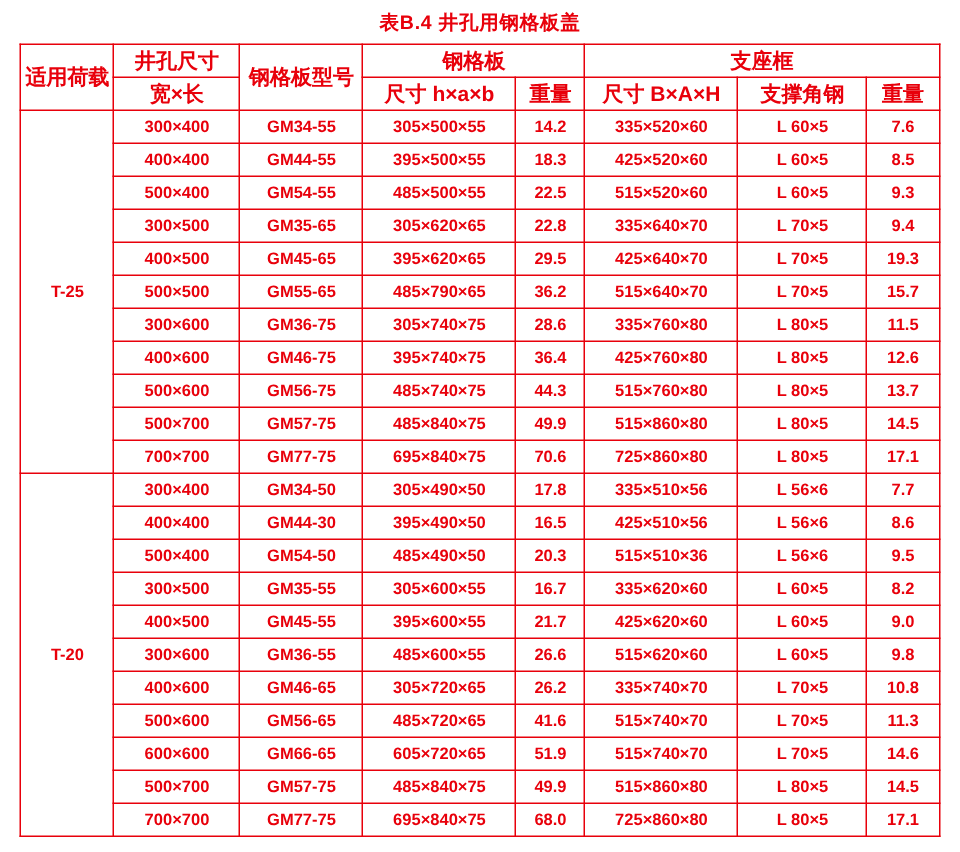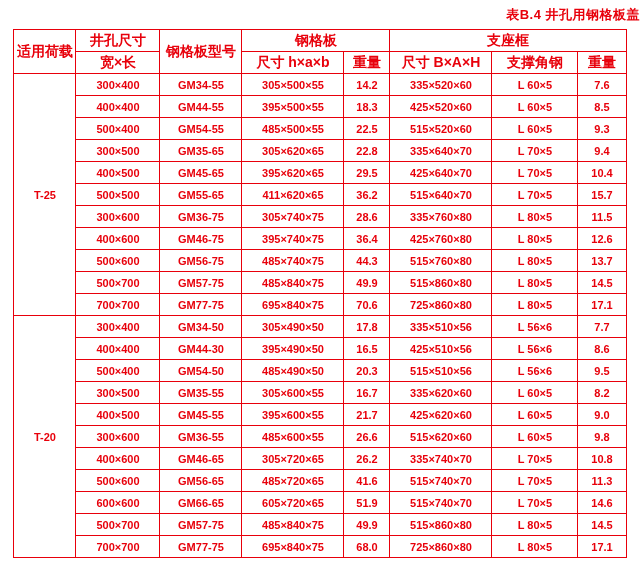--- a/index.html
+++ b/index.html
@@ -15,21 +15,21 @@
     overflow: hidden;
   }
   .page {
     position: relative;
     width: 640px;
     height: 568px;
     box-sizing: border-box;
     padding: 0;
   }
   .title {
-    text-align: right;
+    text-align: center;
     font-size: 13px;
     font-weight: bold;
     color: #e8000b;
     padding: 6px 0 5px 0;
     letter-spacing: 0.5px;
   }
   table.grid {
     border-collapse: collapse;
     width: 612px;
     margin: 0 auto;
@@ -141,26 +141,26 @@
           <td>L 70×5</td>
           <td>9.4</td>
         </tr>
         <tr>
           <td>400×500</td>
           <td>GM45-65</td>
           <td>395×620×65</td>
           <td>29.5</td>
           <td>425×640×70</td>
           <td>L 70×5</td>
-          <td>10.4</td>
+          <td>19.3</td>
         </tr>
         <tr>
           <td>500×500</td>
           <td>GM55-65</td>
-          <td>411×620×65</td>
+          <td>485×790×65</td>
           <td>36.2</td>
           <td>515×640×70</td>
           <td>L 70×5</td>
           <td>15.7</td>
         </tr>
         <tr>
           <td>300×600</td>
           <td>GM36-75</td>
           <td>305×740×75</td>
           <td>28.6</td>
@@ -221,21 +221,21 @@
           <td>16.5</td>
           <td>425×510×56</td>
           <td>L 56×6</td>
           <td>8.6</td>
         </tr>
         <tr>
           <td>500×400</td>
           <td>GM54-50</td>
           <td>485×490×50</td>
           <td>20.3</td>
-          <td>515×510×56</td>
+          <td>515×510×36</td>
           <td>L 56×6</td>
           <td>9.5</td>
         </tr>
         <tr>
           <td>300×500</td>
           <td>GM35-55</td>
           <td>305×600×55</td>
           <td>16.7</td>
           <td>335×620×60</td>
           <td>L 60×5</td>

